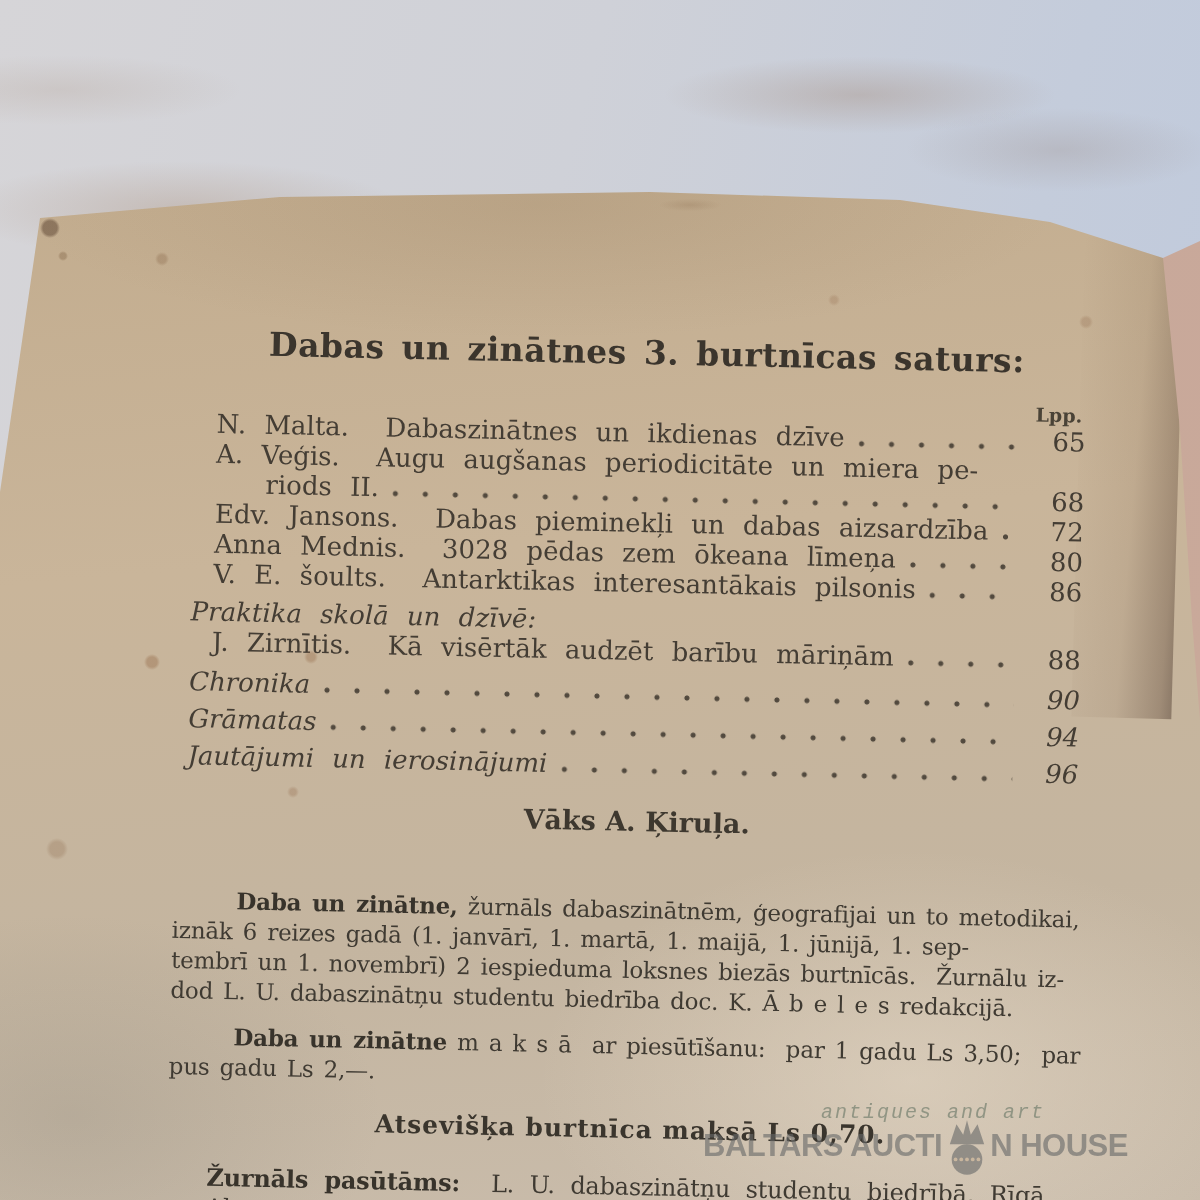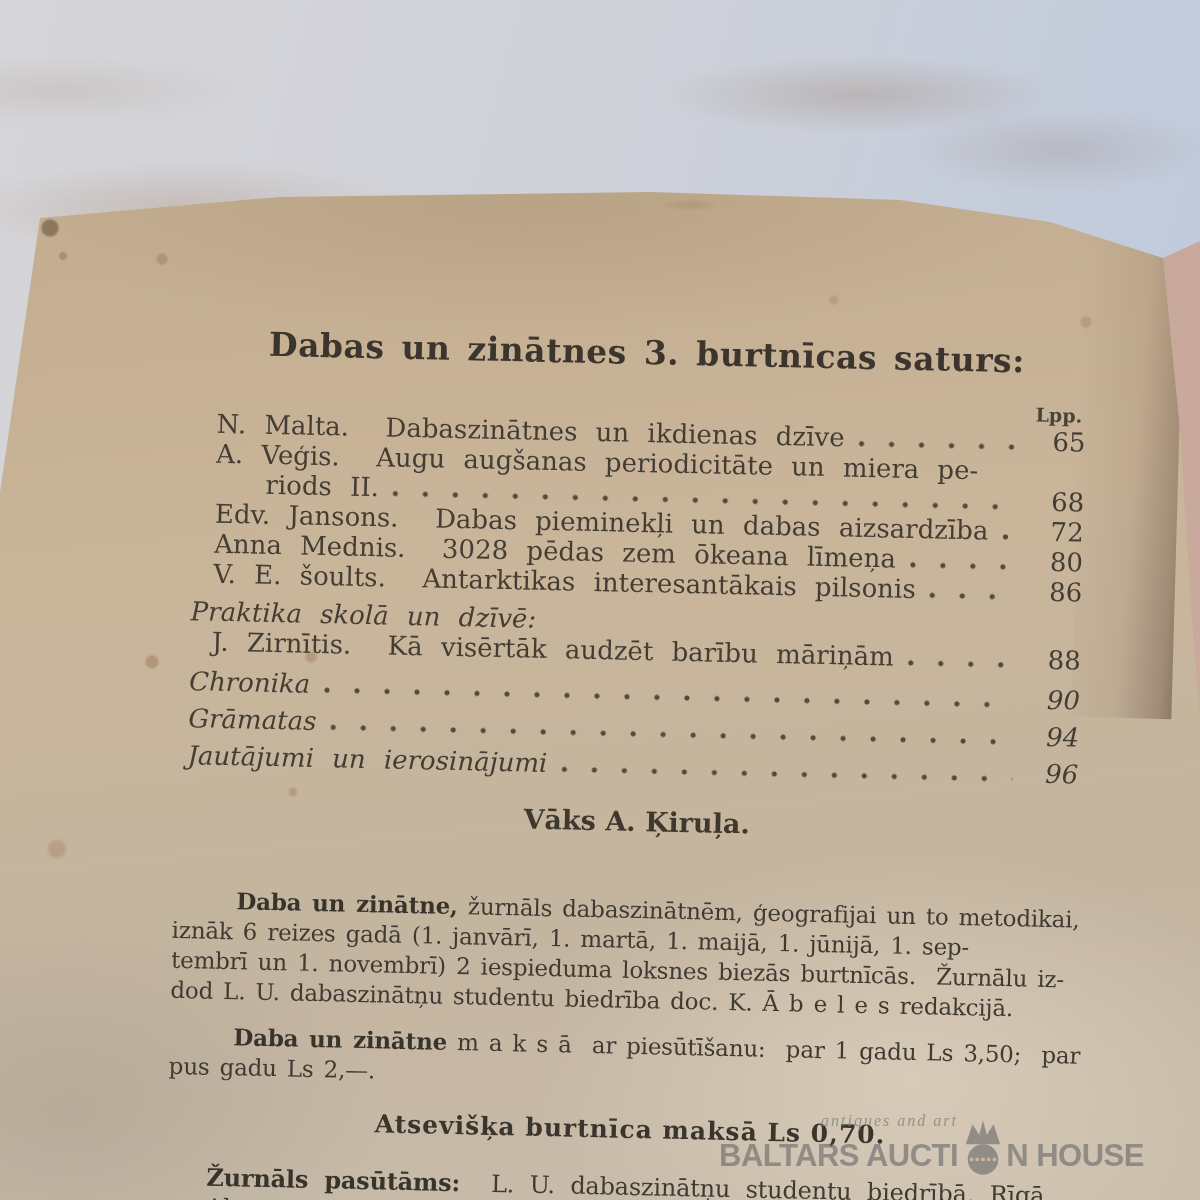--- a/index.html
+++ b/index.html
@@ -81,23 +81,23 @@
   .pline{white-space:pre-wrap;}
   .pline.ind{padding-left:64px;}
   .pline.ind40{padding-left:40px;}
   b.lead{font-weight:bold;color:#38332b;}
   .center-line{margin-top:24px;text-align:center;font-size:25px;font-weight:bold;
     letter-spacing:1px;color:#3a352d;}
   .lastline{margin-top:28px;font-size:24px;word-spacing:8px;}
 
   
   .watermark{position:absolute;left:703px;top:1092px;width:440px;height:80px;pointer-events:none;}
-  .wm-sub{position:absolute;left:118px;top:20px;font-style:italic;font-size:16px;
-    letter-spacing:2px;color:rgba(126,134,118,.78);font-family:Liberation Serif, serif;}
-  .wm-brand{position:absolute;left:16px;top:26px;display:flex;align-items:flex-end;
+  .wm-sub{position:absolute;left:118px;top:9px;font-style:italic;font-size:20px;
+    letter-spacing:2px;color:rgba(126,134,118,.78);font-family:Liberation Mono, monospace;}
+  .wm-brand{position:absolute;left:0;top:26px;display:flex;align-items:center;
     font-family:"Liberation Sans",sans-serif;font-weight:bold;font-size:31px;
     letter-spacing:-.5px;color:rgba(102,104,104,.60);white-space:nowrap;}
   .wm-logo{position:relative;top:2px;margin:0 2px 0 4px;}
 </style>
 </head>
 <body>
 
 <div class="marble"></div>
 
 <div class="underpage"></div>

